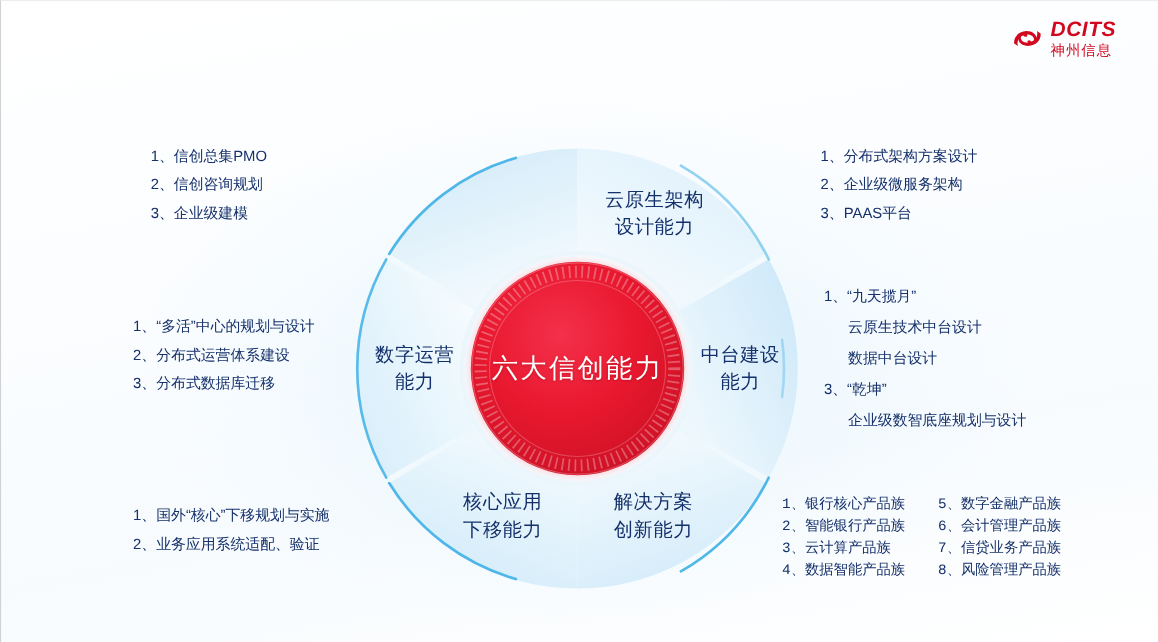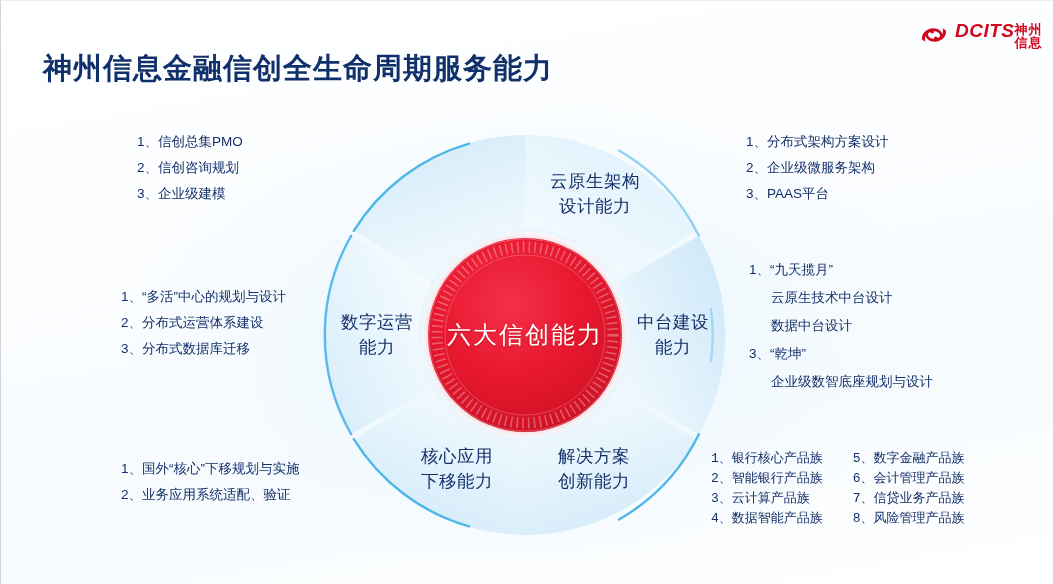--- a/index.html
+++ b/index.html
@@ -17,23 +17,23 @@
       linear-gradient(170deg,#ffffff 0%,#fbfdff 40%,#f7fbfe 70%,#ffffff 100%);
     border-left:1px solid #d2d2d2;
     border-top:1px solid #ededed;
     box-sizing:border-box;
     overflow:hidden;
   }
 
   
   #logo{position:absolute;left:918px;top:12px;width:126px;height:44px;display:flex;align-items:center;gap:6px;}
   #logo .mark{width:30px;height:30px;flex:0 0 30px;}
-  #logo .wordwrap{display:flex;flex-direction:row;line-height:1;}
+  #logo .wordwrap{display:flex;flex-direction:column;line-height:1;}
   #logo .en{font-size:19px;font-weight:bold;font-style:italic;color:#d1081e;letter-spacing:.5px;}
-  #logo .cn{font-size:13px;font-weight:bold;color:#d1081e;letter-spacing:1px;margin-top:2px;}
+  #logo .cn{font-size:13px;font-weight:normal;color:#d1081e;letter-spacing:1px;margin-top:2px;}
 
   
   #title{
     position:absolute;left:42px;top:48px;
     font-size:29px;font-weight:bold;color:#10306b;
     letter-spacing:1px;white-space:nowrap;
     text-shadow:0 1px 0 rgba(255,255,255,.6);
   }
 
   
@@ -75,21 +75,20 @@
     <svg class="mark" viewBox="0 0 40 40">
       <path d="M4 26c-1-8 6-15 15-15 7 0 12 4 12 9 0 4-3 7-7 7-2 0-4-1-4-3 0-1 1-2 2-2 2 0 2 2 4 2 1 0 2-1 2-3 0-3-3-6-8-6-7 0-12 5-12 11 0 1 .2 2 .5 3z" fill="#d1081e"></path>
       <path d="M36 14c1 8-6 15-15 15-7 0-12-4-12-9 0-4 3-7 7-7 2 0 4 1 4 3 0 1-1 2-2 2-2 0-2-2-4-2-1 0-2 1-2 3 0 3 3 6 8 6 7 0 12-5 12-11 0-1-.2-2-.5-3z" fill="#d1081e"></path>
     </svg>
     <span class="wordwrap">
       <span class="en">DCITS</span>
       <span class="cn">神州信息</span>
     </span>
   </div>
 
-  <div id="title">神州信息金融信创全生命周期服务能力</div>
 
   <div class="txtblock" id="blk-tl">
     <span class="row">1、信创总集PMO</span>
     <span class="row">2、信创咨询规划</span>
     <span class="row">3、企业级建模</span>
   </div>
 
   <div class="txtblock" id="blk-ml">
     <span class="row">1、“多活”中心的规划与设计</span>
     <span class="row">2、分布式运营体系建设</span>

